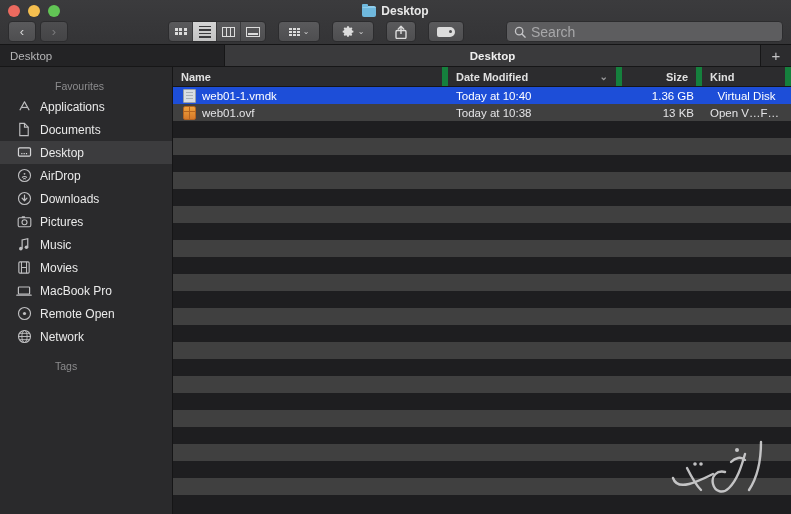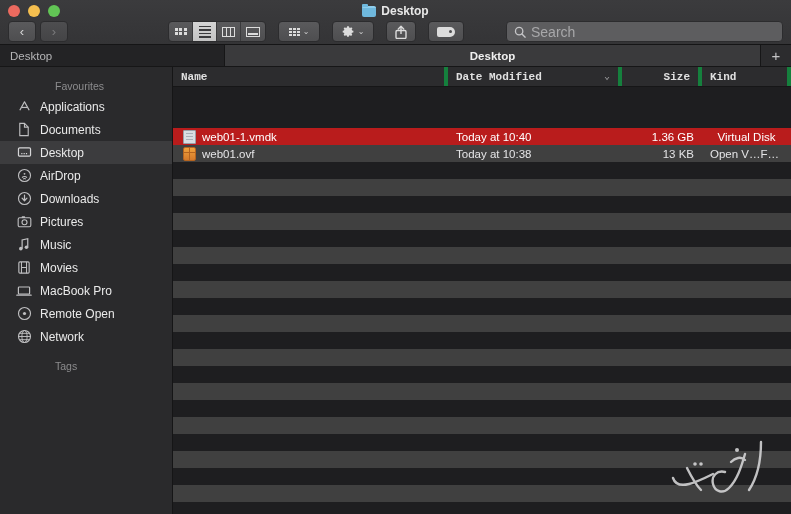--- a/index.html
+++ b/index.html
@@ -189,21 +189,21 @@
   
   #listpane { flex: 1; display: flex; flex-direction: column; min-width: 0; position: relative; background:#1e1e20; }
 
   #colhead {
     height: 20px; flex: 0 0 20px;
     display: flex; align-items: center;
     background: #2c2c2e;
     border-bottom: 1px solid #161617;
     font-size: 11px; color: #e0e0e0; font-weight: bold;
   }
-  #colhead .ch { border-right: 4px solid #15803d; height: 100%; display: flex; align-items: center; padding: 0 8px; cursor: default; font-family: Liberation Mono, monospace; }
+  #colhead .ch { border-right: 6px solid #15803d; height: 100%; display: flex; align-items: center; padding: 0 8px; cursor: default; }
   .c-name { width: 275px; flex: 0 0 275px; }
   .c-date { width: 174px; flex: 0 0 174px; justify-content: space-between; }
   .c-size { width: 80px; flex: 0 0 80px; justify-content: flex-end; }
   .c-kind { flex: 1; text-align: center; }
 
   #rows { flex: 1; overflow: hidden; position: relative; }
   .frow {
     height: 17px; display: flex; align-items: center;
     font-size: 11.5px; color: #e4e4e6; cursor: default;
   }
@@ -486,21 +486,21 @@
         <div class="ch c-date">
           <span>Date Modified</span>
           <span class="chev" style="color:#9b9b9d;font-size:10px">⌄</span>
         </div>
         <div class="ch c-size">Size</div>
         <div class="ch c-kind">Kind</div>
       </div>
 
       <div id="rows">
 
-        <div class="frow selected" style="background: #b91c1c; margin-top: 41px;">
+        <div class="frow selected" style="background: #1d4ed8;">
           <div class="cell c-name">
             <span class="fileicon ic-doc"></span>
             <span>web01-1.vmdk</span>
           </div>
           <div class="cell c-date">Today at 10:40</div>
           <div class="cell c-size">1.36 GB</div>
           <div class="cell c-kind">Virtual Disk</div>
         </div>
 
         <div class="frow even">

